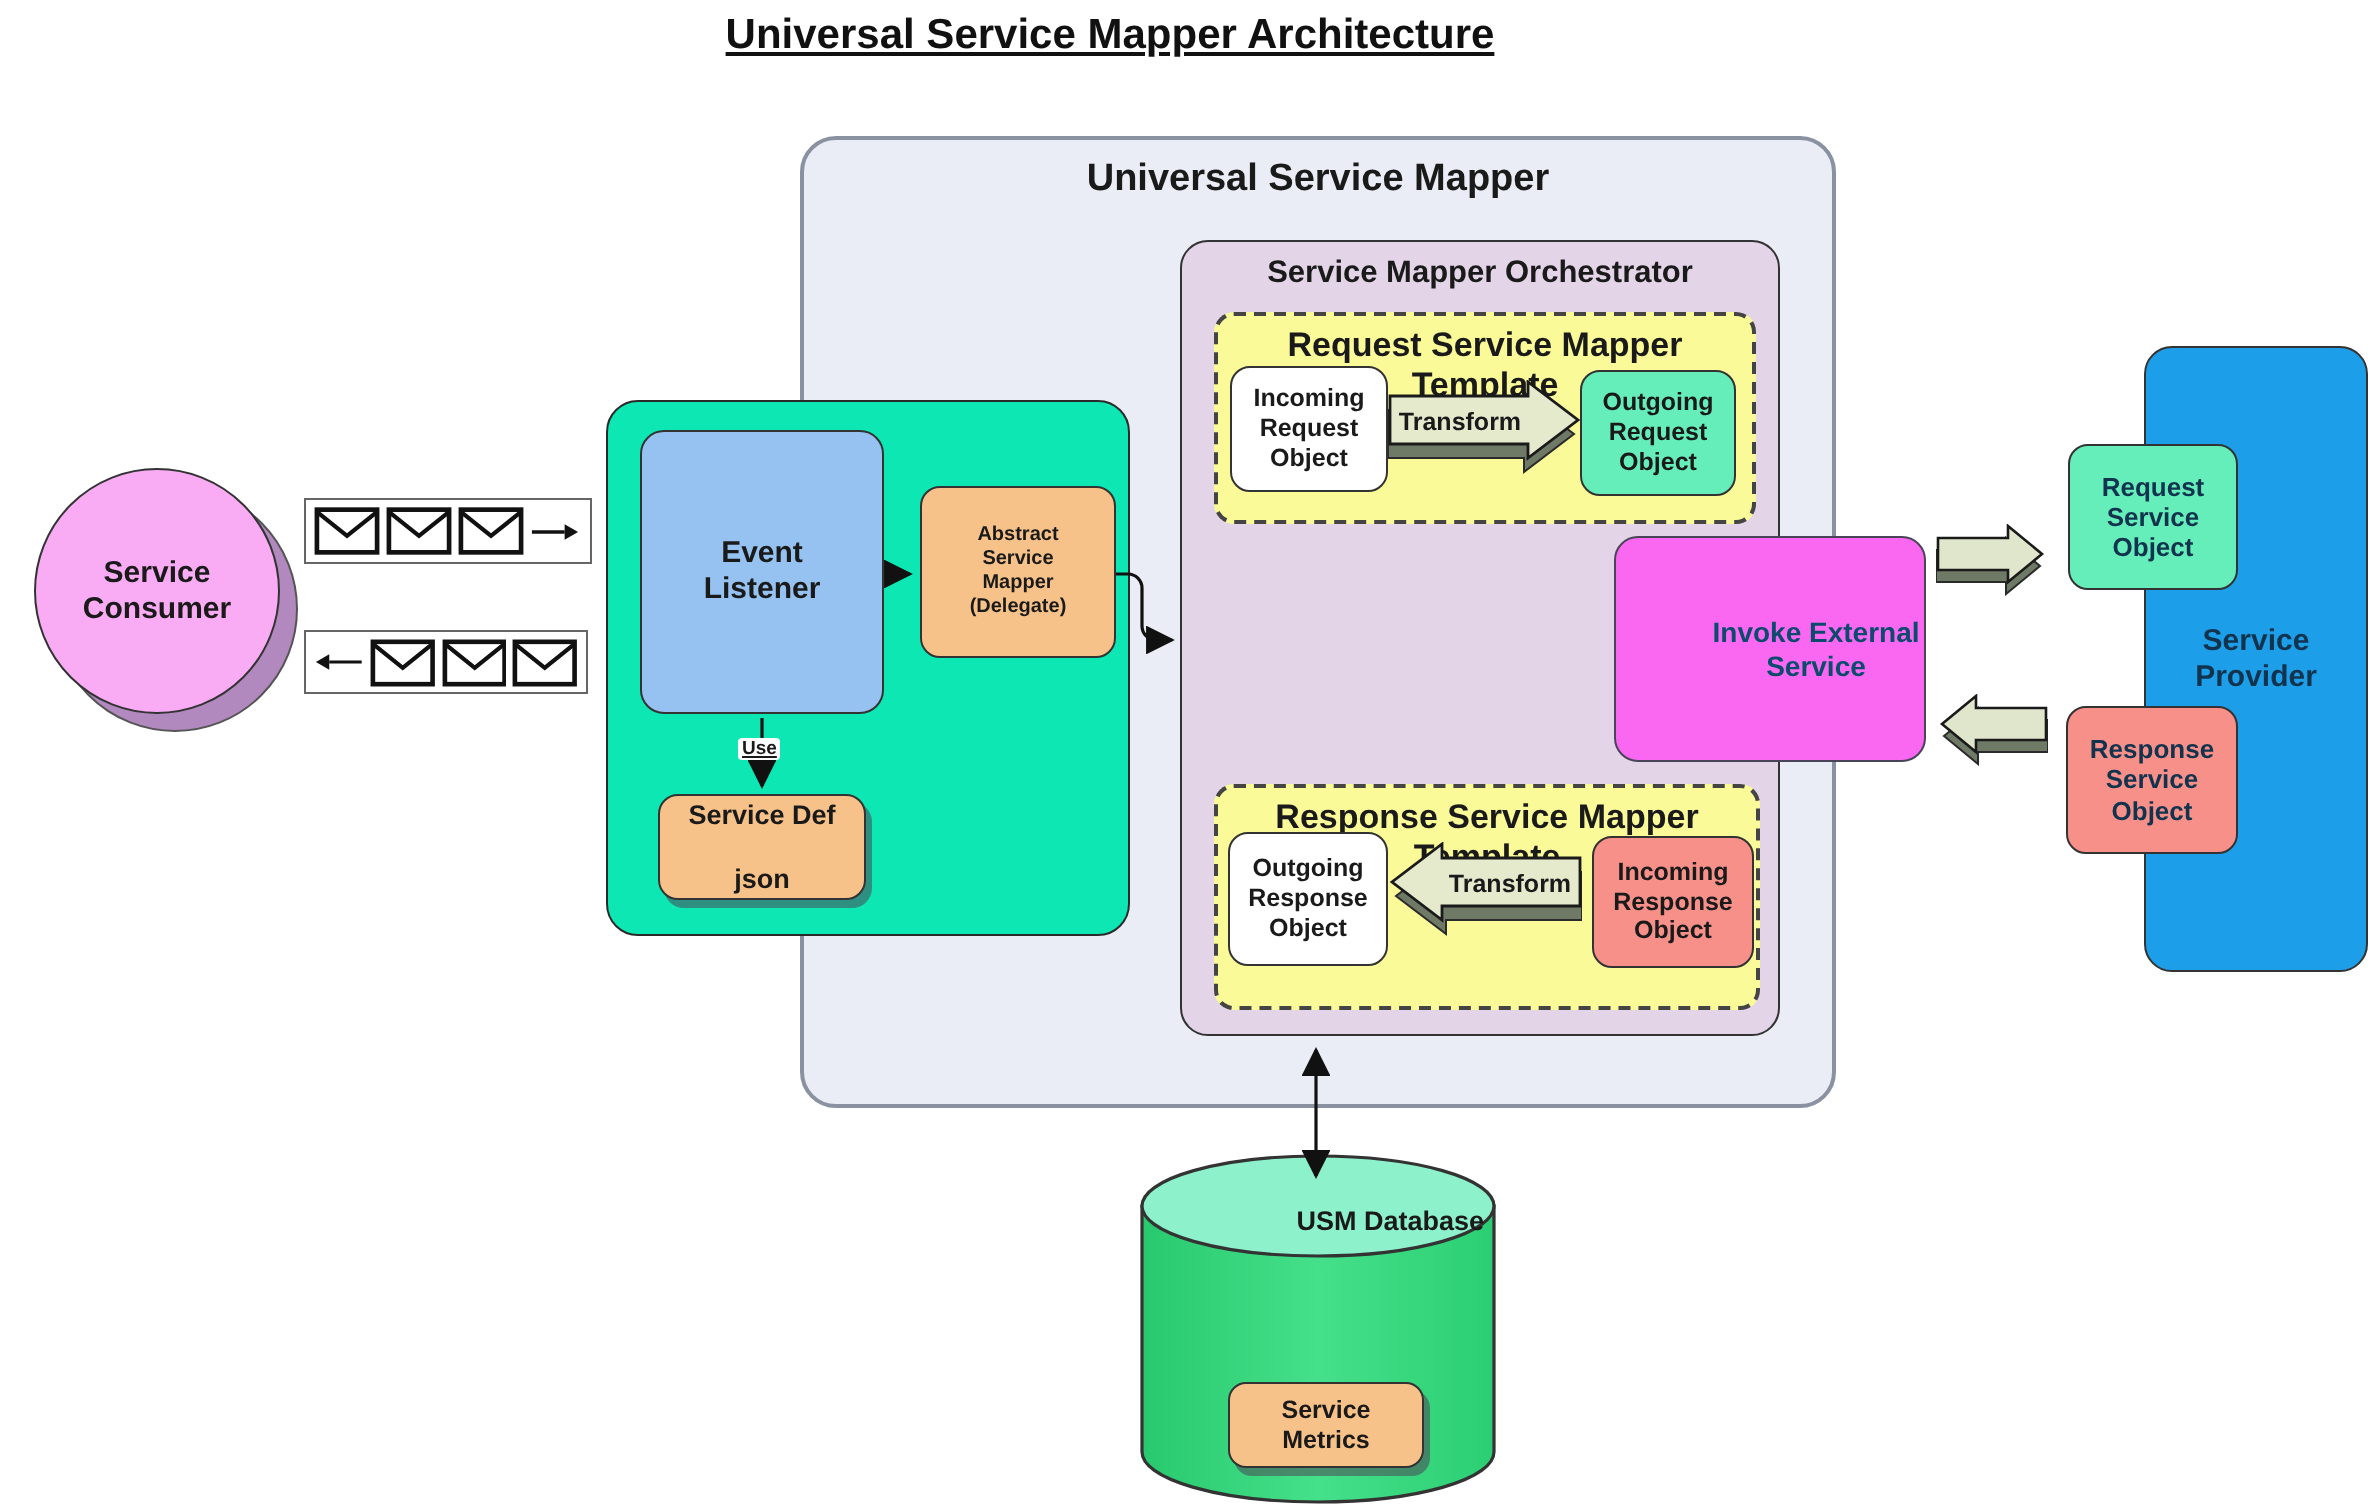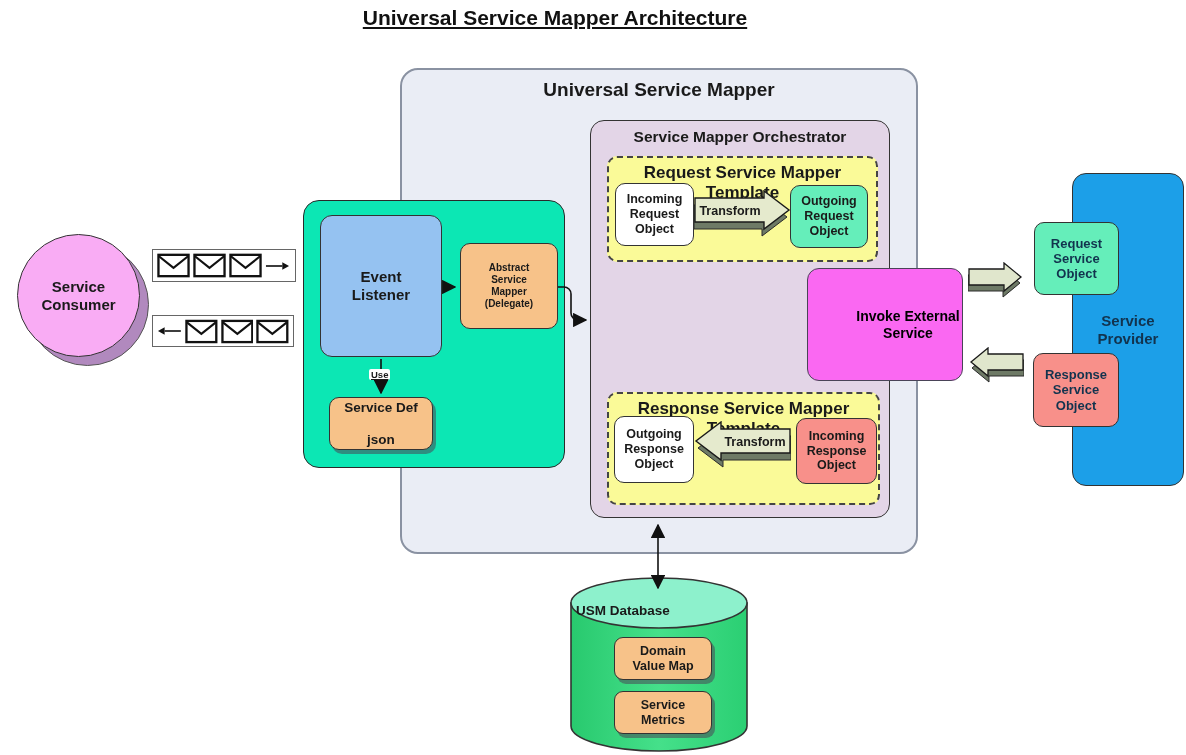--- a/index.html
+++ b/index.html
@@ -26,42 +26,42 @@
   .white{background:#ffffff;}
   .objgreen{background:#65EEBA;}
   .objred{background:#F8908A;}
   .orange{background:#F7C289;}
   .shadowed{box-shadow:3px 4px 0 rgba(75,70,85,0.55);}
   .inc-req{left:615px;top:183px;width:79px;height:63px;}
   .out-req{left:790px;top:185px;width:78px;height:63px;}
   .out-resp{left:614px;top:416px;width:80px;height:67px;}
   .inc-resp{left:796px;top:418px;width:81px;height:66px;}
   .invoke{left:807px;top:268px;width:156px;height:113px;border-radius:12px;
-      background:#FA68F2;font-size:14px;color:#000000;border-color:#4a4458;z-index:5;padding-left:46px;}
+      background:#FA68F2;font-size:14px;color:#0c4a6e;border-color:#4a4458;z-index:5;padding-left:46px;}
   .provider{left:1072px;top:173px;width:112px;height:313px;border-radius:14px;
       background:#1C9FE8;font-size:15px;color:#12334e;z-index:1;}
   .req-svc{left:1034px;top:222px;width:85px;height:73px;font-size:13px;color:#12334e;z-index:2;}
   .resp-svc{left:1033px;top:353px;width:86px;height:74px;font-size:13px;color:#12334e;z-index:2;}
   .green-box{left:303px;top:200px;width:262px;height:268px;border-radius:16px;
       background:#0CE7B4;z-index:3;border-color:#2a2a2a;}
   .listener{left:320px;top:215px;width:122px;height:142px;border-radius:12px;
       background:#95C2F1;font-size:15px;z-index:4;}
   .asm{left:460px;top:243px;width:98px;height:86px;border-radius:10px;font-size:10px;z-index:4;}
   .sdef{left:329px;top:397px;width:104px;height:53px;border-radius:10px;font-size:13.5px;z-index:4;gap:16px;}
   .use-label{position:absolute;left:369px;top:369px;font-size:9.5px;font-weight:bold;
       background:#fff;padding:0 2px;border-radius:2px;z-index:41;text-decoration:underline;}
   .consumer-shadow{left:26px;top:243px;width:123px;height:123px;border-radius:50%;
       background:#B189BE;border:1.5px solid #555;z-index:1;}
   .consumer{left:17px;top:234px;width:123px;height:123px;border-radius:50%;
       background:#F9ACF4;font-size:15px;z-index:2;}
   .env-row{position:absolute;display:flex;align-items:center;gap:3px;background:#fff;
       border:1px solid #666;padding:0 4px;box-sizing:border-box;z-index:2;}
   .env-top{left:152px;top:249px;width:144px;height:33px;}
   .env-bottom{left:152px;top:315px;width:142px;height:32px;}
-  .db-title{position:absolute;left:576px;top:603px;width:166px;text-align:left;
+  .db-title{position:absolute;left:576px;top:603px;width:166px;text-align:right;
       font-size:13.5px;font-weight:bold;z-index:3;}
   .dvm{left:614px;top:637px;width:98px;height:43px;border-radius:9px;font-size:12.5px;z-index:3;}
   .metrics{left:614px;top:691px;width:98px;height:43px;border-radius:9px;font-size:12.5px;z-index:3;}
   .abs-svg{position:absolute;z-index:6;}
   .overlay{position:absolute;left:0;top:0;width:1186px;height:755px;z-index:40;pointer-events:none;}
   svg text{font-family:"Liberation Sans",sans-serif;}
 </style>
 </head>
 <body>
 
@@ -209,24 +209,20 @@
       <linearGradient id="cylgrad" x1="0" y1="0" x2="1" y2="0">
         <stop offset="0" stop-color="#28C96E"></stop>
         <stop offset="0.5" stop-color="#45E08A"></stop>
         <stop offset="1" stop-color="#2BCF73"></stop>
       </linearGradient>
     </defs>
     <path d="M7,27 L7,150 A88,25 0 0 0 183,150 L183,27 Z" fill="url(#cylgrad)" stroke="#333" stroke-width="1.6"></path>
     <ellipse cx="95" cy="27" rx="88" ry="25" fill="#8DF1CC" stroke="#333" stroke-width="1.6"></ellipse>
   </svg>
   <div class="db-title">USM Database</div>
-  <div class="bx orange dvm shadowed">
-    <span class="ln">Domain</span>
-    <span class="ln">Value Map</span>
-  </div>
   <div class="bx orange metrics shadowed">
     <span class="ln">Service</span>
     <span class="ln">Metrics</span>
   </div>
 
   <svg class="overlay" viewBox="0 0 1186 755">
     <defs>
       <marker id="ah" viewBox="0 0 10 10" refX="9" refY="5" markerWidth="9" markerHeight="9" orient="auto-start-reverse">
         <path d="M0,0 L10,5 L0,10 z" fill="#111"></path>
       </marker>

